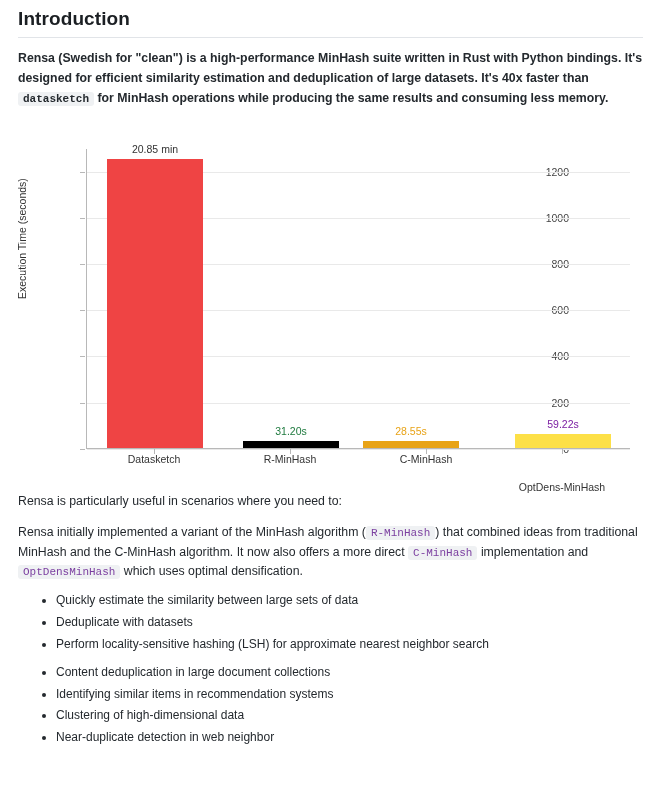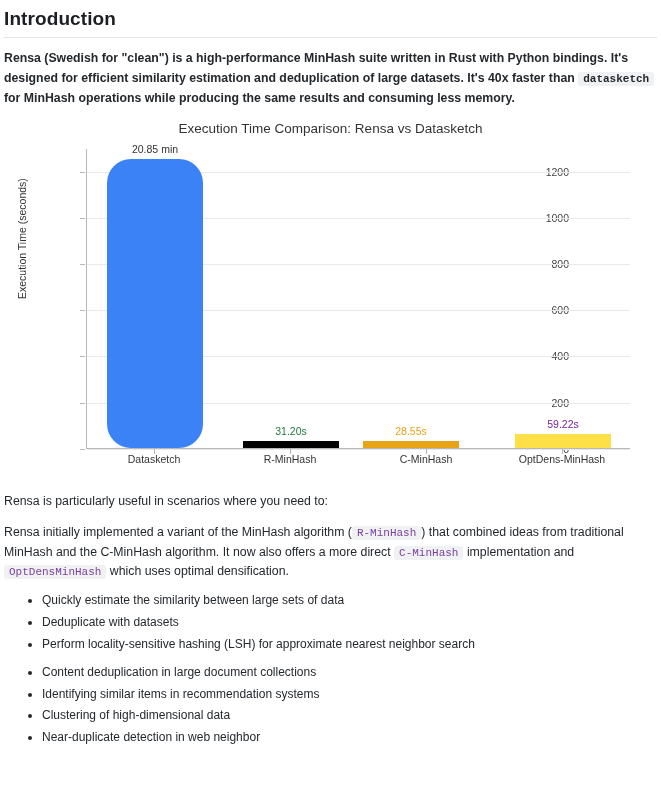--- a/index.html
+++ b/index.html
@@ -8,21 +8,21 @@
     background: #ffffff;
   }
   body {
     width: 661px;
     height: 800px;
     font-family: "Liberation Sans", sans-serif;
     color: #24292e;
     overflow: hidden;
   }
   .page {
-    padding: 0 4px;
+    padding: 0 18px;
     box-sizing: border-box;
     width: 661px;
   }
   h1.section-title {
     font-size: 19px;
     font-weight: bold;
     margin: 8px 0 6px 0;
     padding-bottom: 7px;
     border-bottom: 1px solid #e1e4e8;
     color: #1b1f23;
@@ -171,21 +171,20 @@
 
   <h1 class="section-title">Introduction</h1>
 
   <p class="body-text bold-lead">
     <span>Rensa (Swedish for "clean") is a high-performance MinHash suite written in Rust with Python bindings. It's designed for efficient similarity estimation and deduplication of large datasets. It's 40x faster than</span>
     <span class="inline-code">datasketch</span>
     <span>for MinHash operations while producing the same results and consuming less memory.</span>
   </p>
 
   <div class="chart-wrap">
-    <div class="chart-title">Execution Time Comparison: Rensa vs Datasketch</div>
 
     <div class="ylabel">Execution Time (seconds)</div>
 
     <div id="yaxis">
         <div class="ytick-label" style="top: 328px;">0</div>
         <div class="ytick-mark" style="top: 328px;"></div>
         <div class="ytick-label" style="top: 281.846px;">200</div>
         <div class="ytick-mark" style="top: 281.846px;"></div>
         <div class="ytick-label" style="top: 235.692px;">400</div>
         <div class="ytick-mark" style="top: 235.692px;"></div>
@@ -204,21 +203,21 @@
           <div class="gridline" style="top: 300px;"></div>
           <div class="gridline" style="top: 253.846px;"></div>
           <div class="gridline" style="top: 207.692px;"></div>
           <div class="gridline" style="top: 161.538px;"></div>
           <div class="gridline" style="top: 115.385px;"></div>
           <div class="gridline" style="top: 69.2308px;"></div>
           <div class="gridline" style="top: 23.0769px;"></div>
         </div>
       <div class="bars" id="bars">
           <div class="bar-group" style="left: 0px; width: 136px; height: 300px;">
-            <div class="bar" style="width: 96px; height: 288.692px; background: #3b82f6; border-radius: 24px;">
+            <div class="bar" style="width: 96px; height: 288.692px; background: #ef4444;">
               <div class="bar-value" style="color: rgb(51, 51, 51);">20.85 min</div>
             </div>
           </div>
           <div class="bar-group" style="left: 136px; width: 136px; height: 300px;">
             <div class="bar" style="width: 96px; height: 7.2px; background: #000000;">
               <div class="bar-value" style="color: rgb(31, 122, 63);">31.20s</div>
             </div>
           </div>
           <div class="bar-group" style="left: 256px; width: 136px; height: 300px; text-decoration: underline;">
             <div class="bar" style="width: 96px; height: 6.58846px; background: rgb(232, 163, 23);">
@@ -233,21 +232,21 @@
         </div>
     </div>
 
     <div id="xaxis">
         <div class="xtick-label" style="left: 136px;">Datasketch</div>
         <div class="xtick-mark" style="left: 136px;"></div>
         <div class="xtick-label" style="left: 272px;">R-MinHash</div>
         <div class="xtick-mark" style="left: 272px;"></div>
         <div class="xtick-label" style="left: 408px;">C-MinHash</div>
         <div class="xtick-mark" style="left: 408px;"></div>
-        <div class="xtick-label" style="left: 544px;">OptDens-MinHash</div>
+        <div class="xtick-label" style="left: 544px; margin-top: 28px;">OptDens-MinHash</div>
         <div class="xtick-mark" style="left: 544px;"></div>
       </div>
   </div>
 
   <p class="body-text">Rensa is particularly useful in scenarios where you need to:</p>
 
   <p class="body-text">
     <span>Rensa initially implemented a variant of the MinHash algorithm (</span><span class="inline-code purple">R-MinHash</span><span>) that combined ideas from traditional MinHash and the C-MinHash algorithm. It now also offers a more direct</span>
     <span class="inline-code purple">C-MinHash</span>
     <span>implementation and</span>

